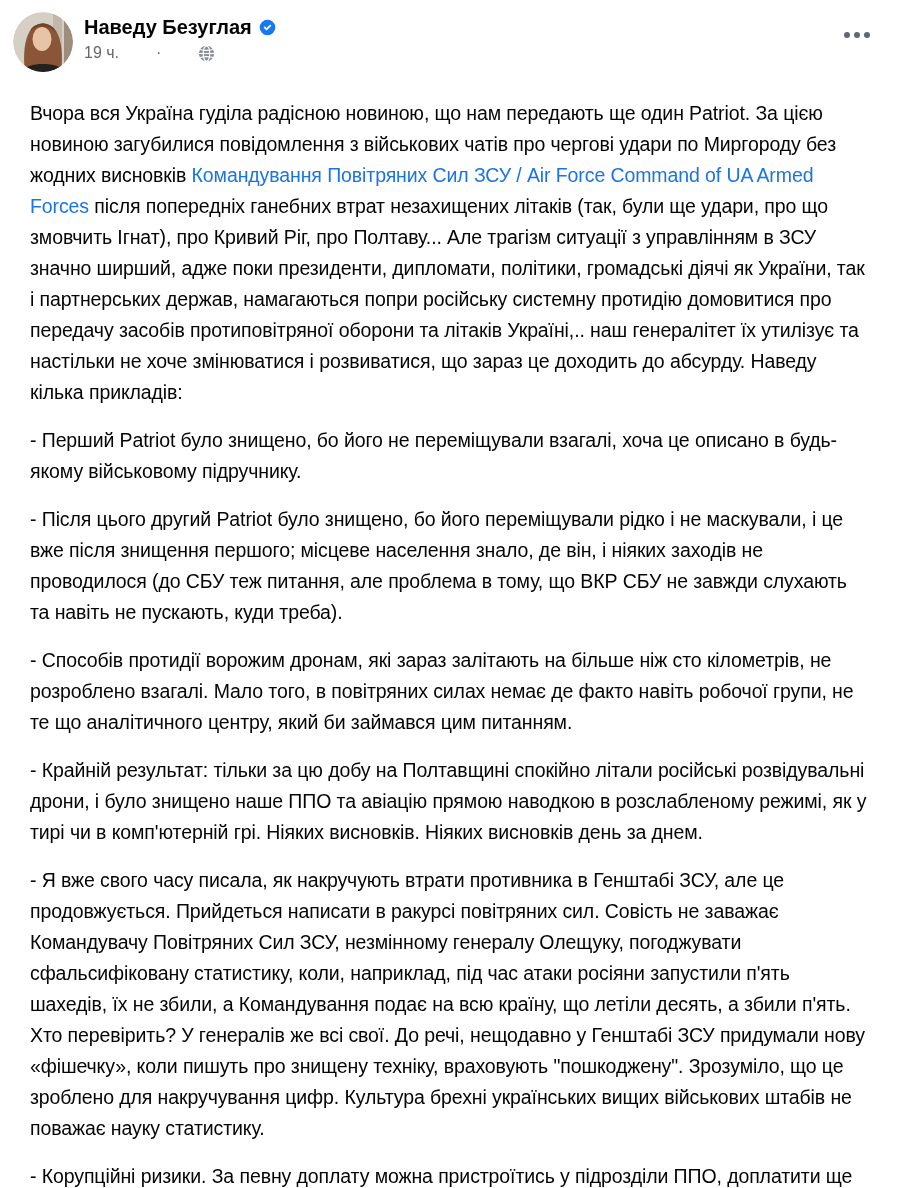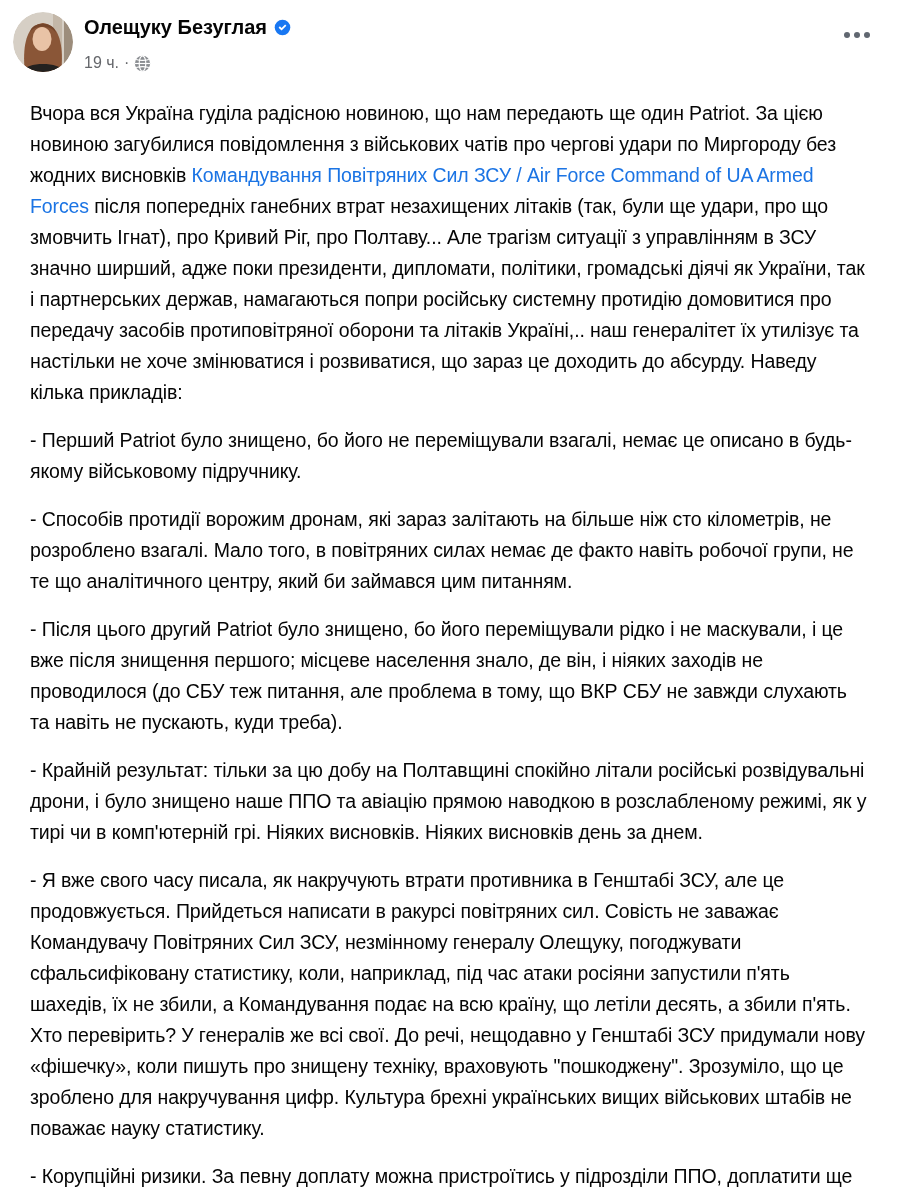--- a/index.html
+++ b/index.html
@@ -35,23 +35,24 @@
     font-size: 20px;
     font-weight: 700;
     color: #050505;
     cursor: pointer;
     line-height: 1.2;
   }
   .badge { margin-left: 7px; display: inline-flex; align-items: center; }
   .meta-row {
     display: flex;
     align-items: flex-end;
-    margin-top: 15px;
+    margin-top: 5px;
     color: #65676b;
     font-size: 16px;
+    gap: 32px;
   }
   .meta-sep { margin: 0 5px; }
   .globe { display: inline-flex; align-items: center; margin-top: 1px; }
   .more-btn {
     position: absolute;
     top: 24px;
     right: 22px;
     border: none;
     background: transparent;
     display: flex;
@@ -101,21 +102,21 @@
           <path d="M12 62 C9 34 13 13 30 11 C47 13 51 34 48 62 Z" fill="#8a5637"></path>
           <path d="M17 20 C19 9 41 9 43 21 C38 13 22 13 17 20 Z" fill="#74452a"></path>
           <ellipse cx="29" cy="27" rx="9.5" ry="12" fill="#e9c3a6"></ellipse>
           <path d="M7 61 C13 49 47 49 53 61 Z" fill="#23211f"></path>
         </g>
       </svg>
     </div>
 
     <div class="header-info">
       <div class="author-row">
-        <span class="author-name">Олещуку Безуглая</span>
+        <span class="author-name">Наведу Безуглая</span>
         <span class="badge">
           <svg width="17" height="17" viewBox="0 0 24 24">
             <circle cx="12" cy="12" r="11" fill="#1877f2"></circle>
             <path d="M10.7 16.4 L6.5 12.2 L8.3 10.4 L10.7 12.8 L15.7 7.8 L17.5 9.6 Z" fill="#ffffff"></path>
           </svg>
         </span>
       </div>
       <div class="meta-row">
         <span>19 ч.</span>
         <span class="meta-sep">·</span>
@@ -133,21 +134,21 @@
 
     <button class="more-btn" aria-label="More options">
       <i></i>
       <i></i>
       <i></i>
     </button>
   </div>
 
   <div class="post-text">
     <p><span>Вчора вся Україна гуділа радісною новиною, що нам передають ще один Patriot. За цією новиною загубилися повідомлення з військових чатів про чергові удари по Миргороду без жодних висновків </span><a href="#">Командування Повітряних Сил ЗСУ / Air Force Command of UA Armed Forces</a><span> після попередніх ганебних втрат незахищених літаків (так, були ще удари, про що змовчить Ігнат), про Кривий Ріг, про Полтаву... Але трагізм ситуації з управлінням в ЗСУ значно ширший, адже поки президенти, дипломати, політики, громадські діячі як України, так і партнерських держав, намагаються попри російську системну протидію домовитися про передачу засобів протиповітряної оборони та літаків Україні,.. наш генералітет їх утилізує та настільки не хоче змінюватися і розвиватися, що зараз це доходить до абсурду. Наведу кілька прикладів:</span></p>
-    <p>- Перший Patriot було знищено, бо його не переміщували взагалі, немає це описано в будь-якому військовому підручнику.</p>
+    <p>- Перший Patriot було знищено, бо його не переміщували взагалі, хоча це описано в будь-якому військовому підручнику.</p>
+    <p>- Після цього другий Patriot було знищено, бо його переміщували рідко і не маскували, і це вже після знищення першого; місцеве населення знало, де він, і ніяких заходів не проводилося (до СБУ теж питання, але проблема в тому, що ВКР СБУ не завжди слухають та навіть не пускають, куди треба).</p>
     <p>- Способів протидії ворожим дронам, які зараз залітають на більше ніж сто кілометрів, не розроблено взагалі. Мало того, в повітряних силах немає де факто навіть робочої групи, не те що аналітичного центру, який би займався цим питанням.</p>
-    <p>- Після цього другий Patriot було знищено, бо його переміщували рідко і не маскували, і це вже після знищення першого; місцеве населення знало, де він, і ніяких заходів не проводилося (до СБУ теж питання, але проблема в тому, що ВКР СБУ не завжди слухають та навіть не пускають, куди треба).</p>
     <p>- Крайній результат: тільки за цю добу на Полтавщині спокійно літали російські розвідувальні дрони, і було знищено наше ППО та авіацію прямою наводкою в розслабленому режимі, як у тирі чи в комп'ютерній грі. Ніяких висновків. Ніяких висновків день за днем.</p>
     <p>- Я вже свого часу писала, як накручують втрати противника в Генштабі ЗСУ, але це продовжується. Прийдеться написати в ракурсі повітряних сил. Совість не заважає Командувачу Повітряних Сил ЗСУ, незмінному генералу Олещуку, погоджувати сфальсифіковану статистику, коли, наприклад, під час атаки росіяни запустили п'ять шахедів, їх не збили, а Командування подає на всю країну, що летіли десять, а збили п'ять. Хто перевірить? У генералів же всі свої. До речі, нещодавно у Генштабі ЗСУ придумали нову «фішечку», коли пишуть про знищену техніку, враховують "пошкоджену". Зрозуміло, що це зроблено для накручування цифр. Культура брехні українських вищих військових штабів не поважає науку статистику.</p>
     <p>- Корупційні ризики. За певну доплату можна пристроїтись у підрозділи ППО, доплатити ще гроші, щоб тебе вписували в наряд, а насправді там і не з'являтися. В той же час, наразі реальних, не "мазаних" фахівців масово переводять у піхоту, що не тільки призводить до безглуздих смертей підготовлених інакше людей, знижує можливості протиповітряної оборони, а й наражає на численні ризики безпеки, бо у нас вже є випадки, коли люди, переведені з об'єктів критичної інфраструктури, потрапляли у полон зі знанням, де ці</p>
   </div>
 
 </div>
 
 </body></html>

